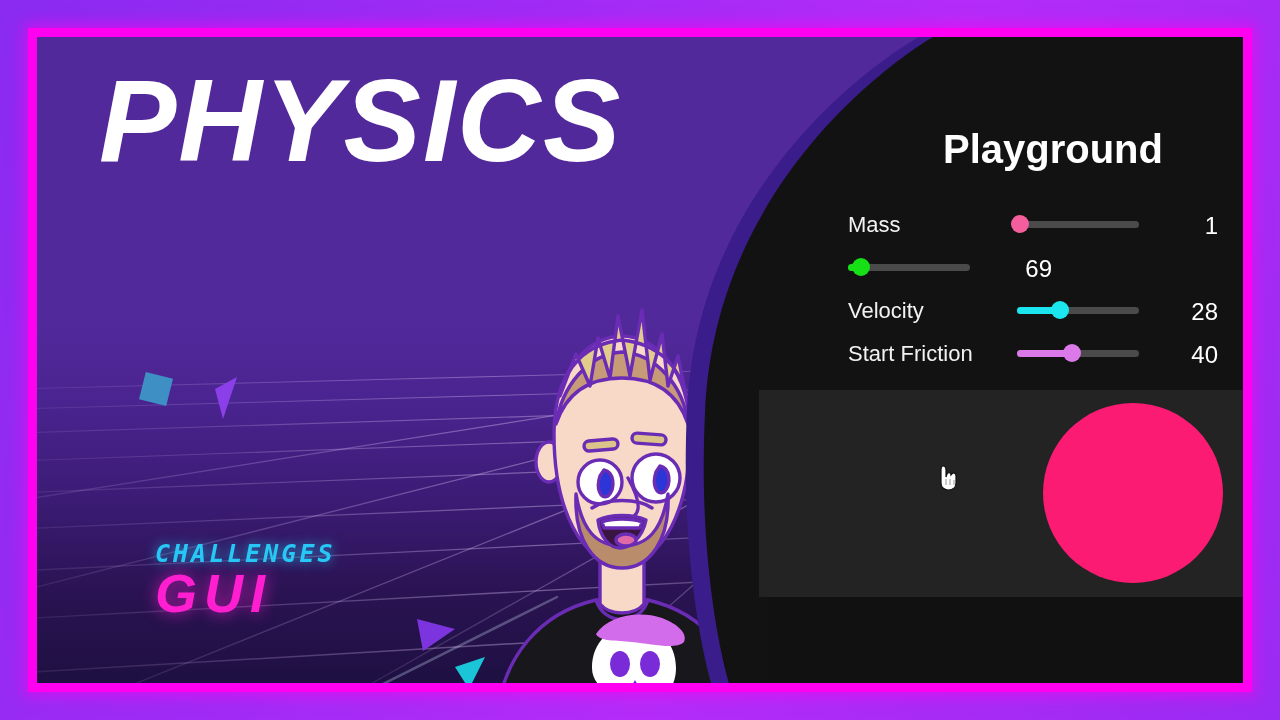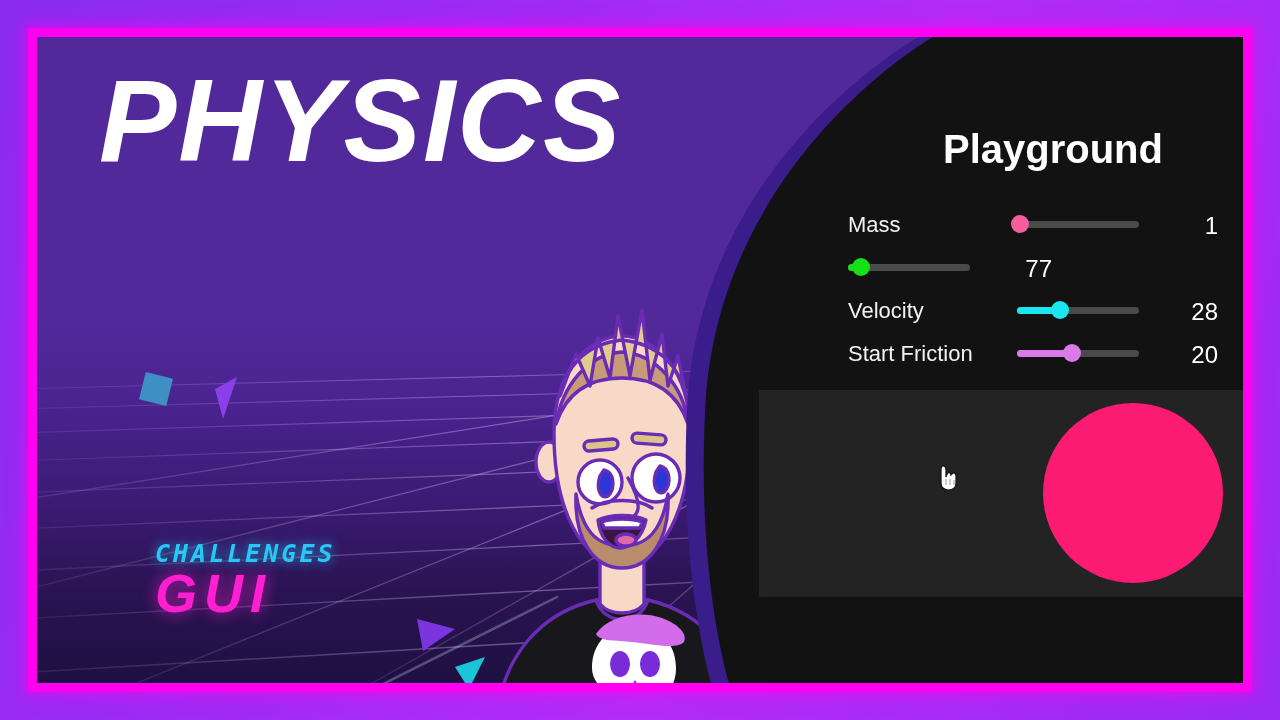--- a/index.html
+++ b/index.html
@@ -225,41 +225,41 @@
             </div>
             <div class="ctrl-value">1</div>
           </div>
 
           <div class="ctrl-row">
             <div class="ctrl-slider">
               <div class="trk"></div>
               <div class="fil" style="width:11%;background:#16E016"></div>
               <div class="thb" style="left:11%;background:#16E016"></div>
             </div>
-            <div class="ctrl-value">77</div>
+            <div class="ctrl-value">69</div>
           </div>
 
           <div class="ctrl-row">
             <div class="ctrl-label">Velocity</div>
             <div class="ctrl-slider">
               <div class="trk"></div>
               <div class="fil" style="width:36%;background:#1BE6F0"></div>
               <div class="thb" style="left:36%;background:#1BE6F0"></div>
             </div>
             <div class="ctrl-value">28</div>
           </div>
 
           <div class="ctrl-row">
             <div class="ctrl-label">Start Friction</div>
             <div class="ctrl-slider">
               <div class="trk"></div>
               <div class="fil" style="width:46%;background:#DB79E8"></div>
               <div class="thb" style="left:46%;background:#DB79E8"></div>
             </div>
-            <div class="ctrl-value">20</div>
+            <div class="ctrl-value">40</div>
           </div>
 
         </div>
       </div>
     </div>
 
     <div id="play-area" style="top:353px;height:207px;left:722px;background:#232323;">
       <div id="ball" style="width:180px;height:180px;background:#FC1B72;left:284px;top:13px;"></div>
       <svg id="cursor" style="left:179px;top:75px;" viewBox="0 0 22 26">
         <path d="M5 1 C7 1 8 3 8 5 L8 12 L9 9 C10 7 13 7 13 10

